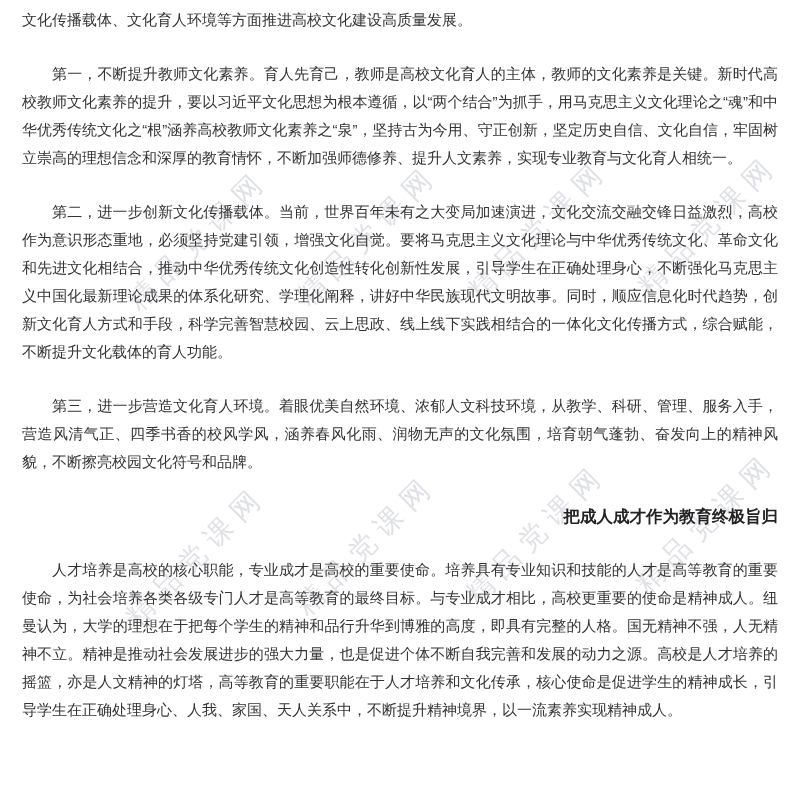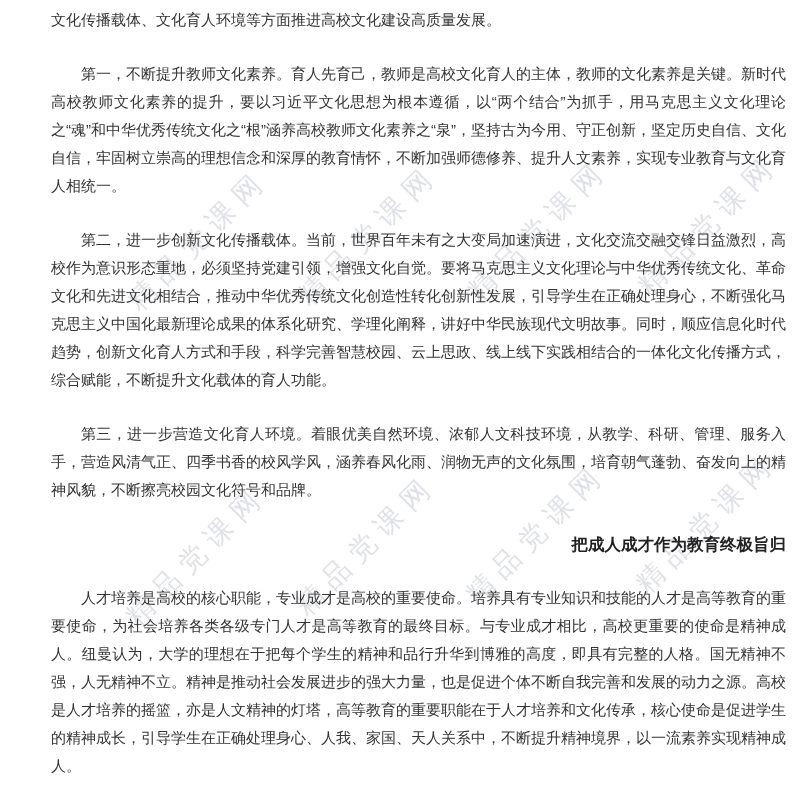--- a/index.html
+++ b/index.html
@@ -11,26 +11,25 @@
   .watermark-layer{position:absolute;inset:0;z-index:0;pointer-events:none;}
   .wm{
     position:absolute;
     transform:translate(-50%,-50%) rotate(-45deg);
     font-size:28px;letter-spacing:9px;white-space:nowrap;
     color:rgba(172,177,188,0.38);
     user-select:none;
   }
   .doc{
     position:relative;z-index:1;
-    padding:6px 14px 0 22px;
+    padding:6px 22px 0 22px;
     color:#333333;
     font-size:15px;line-height:28px;
     text-align:justify;
     text-justify:inter-character;
-    margin-left:29px;
   }
   .doc p{margin:0 0 26px 0;text-indent:2em;}
   .doc p.flush{text-indent:0;}
   .doc h2{
     font-size:16.5px;font-weight:bold;color:#222222;
     margin:0 0 26px 0;line-height:28px;text-indent:1.85em;text-align:right;
   }
 </style>
 </head>
 <body style="background: rgb(255, 255, 255);">

